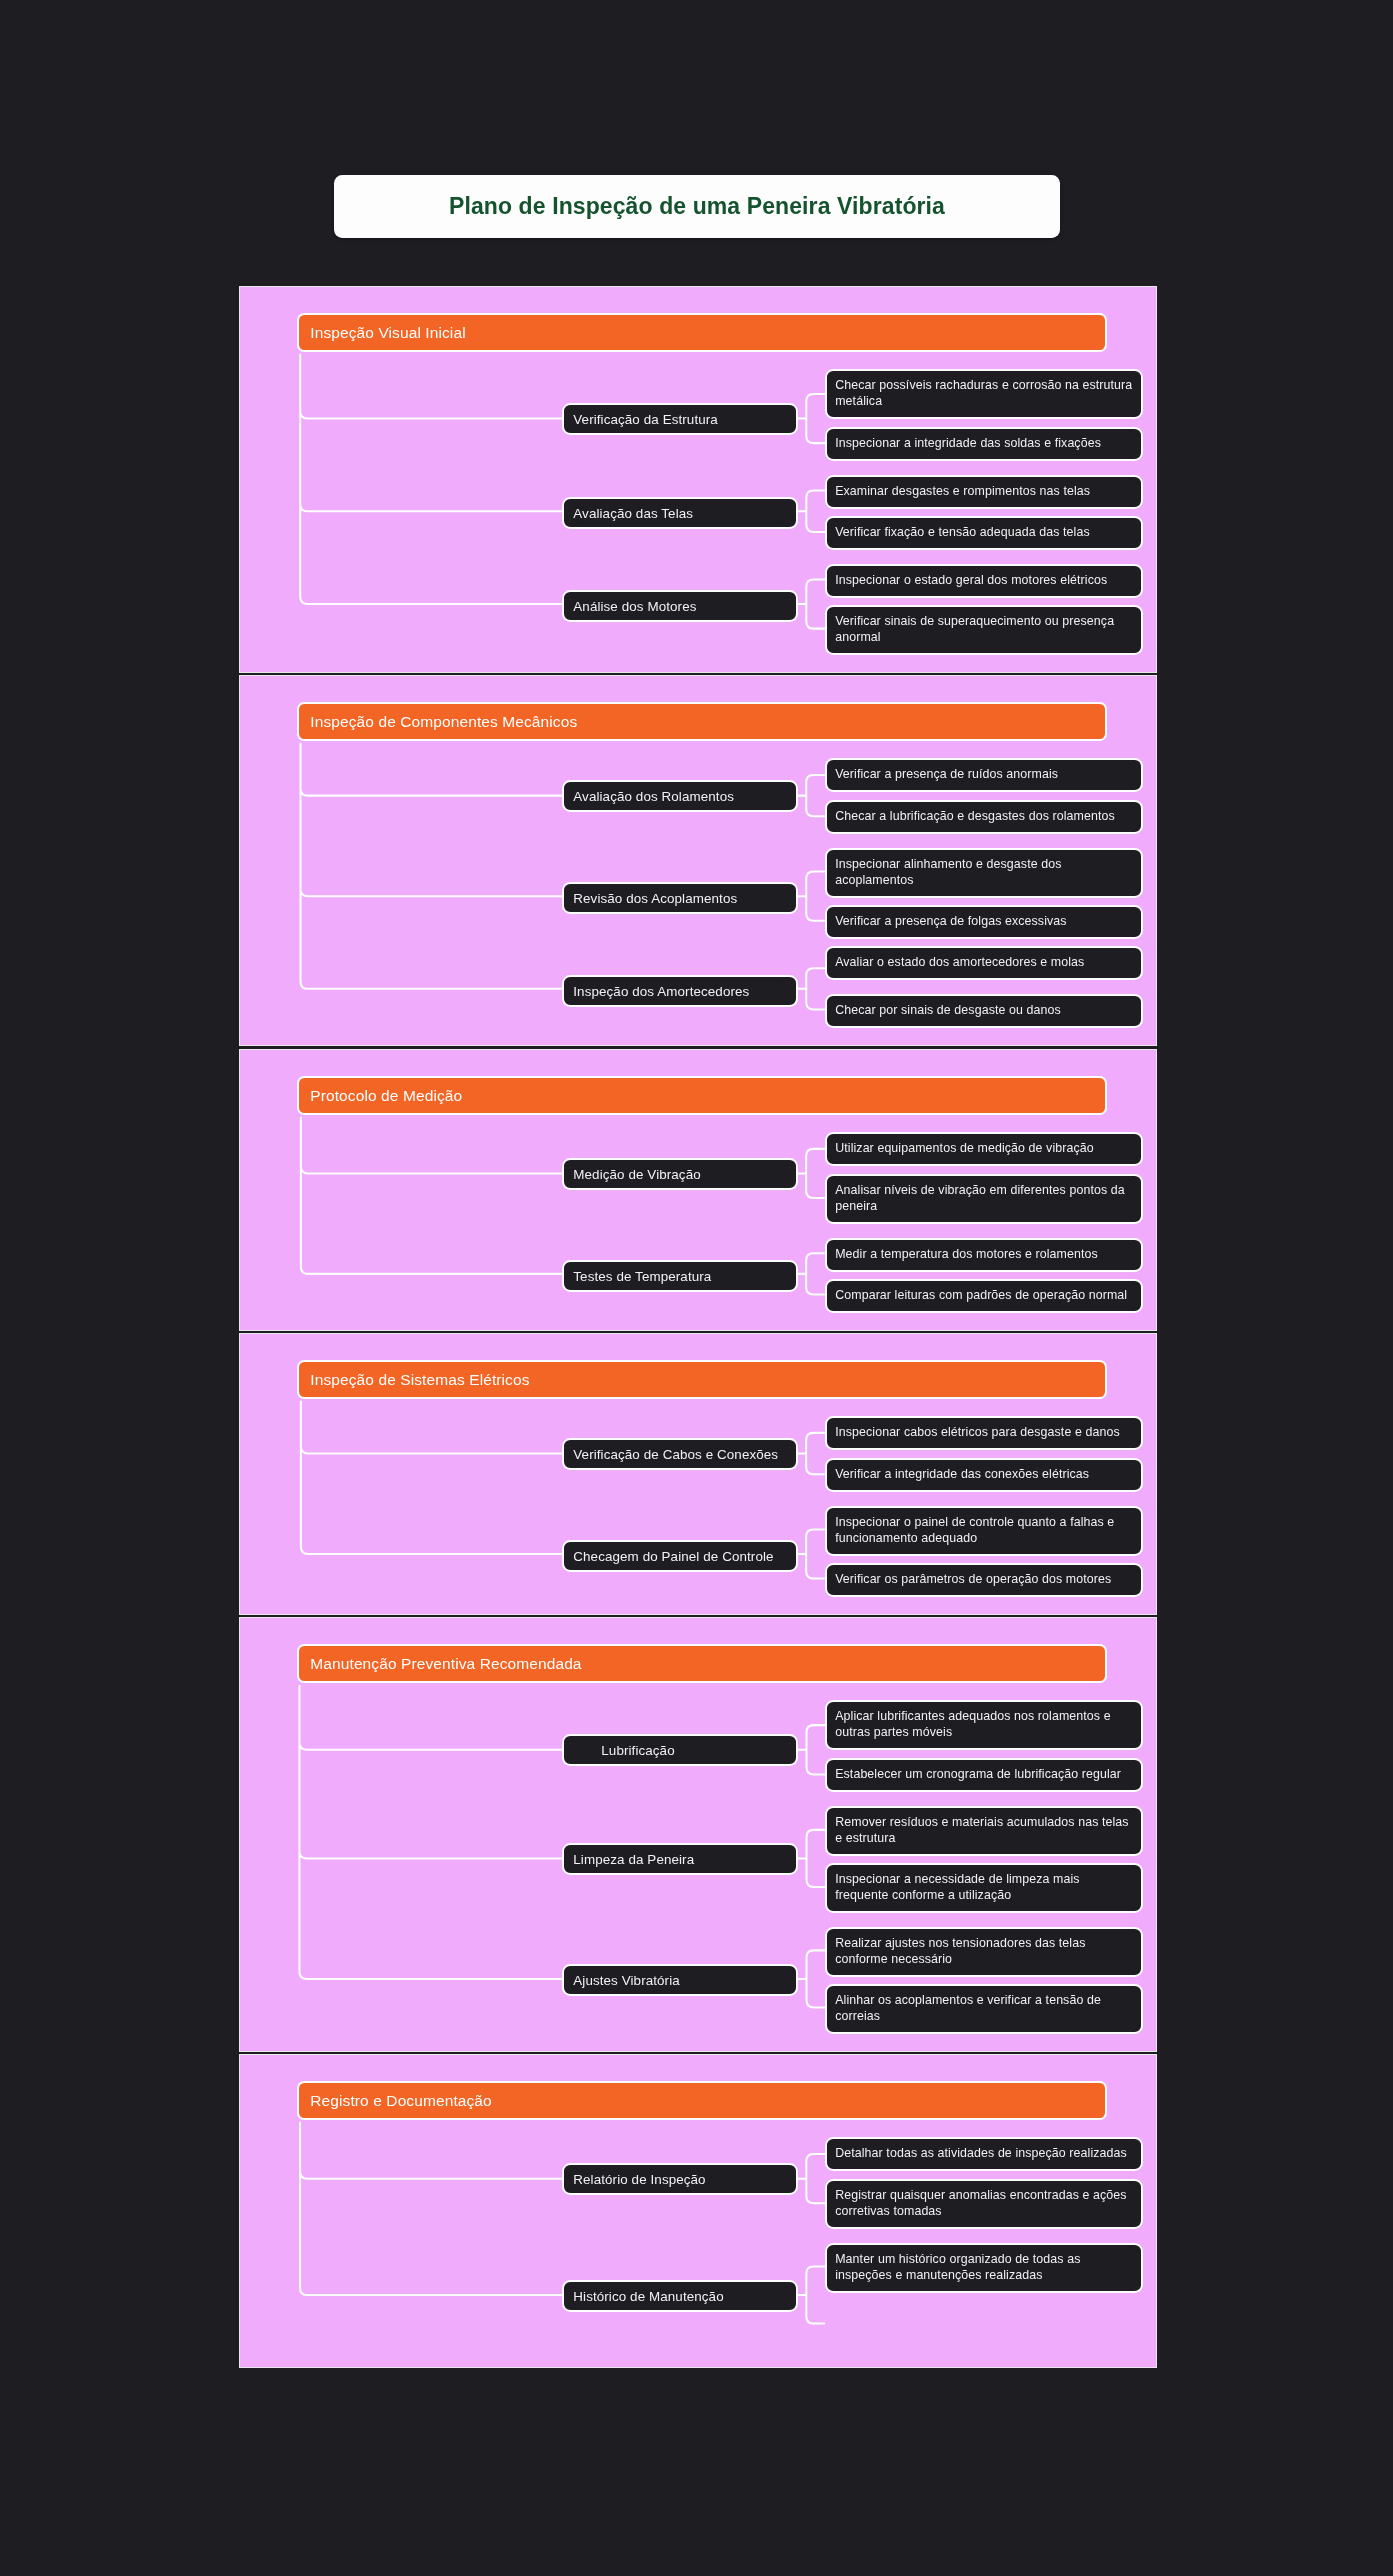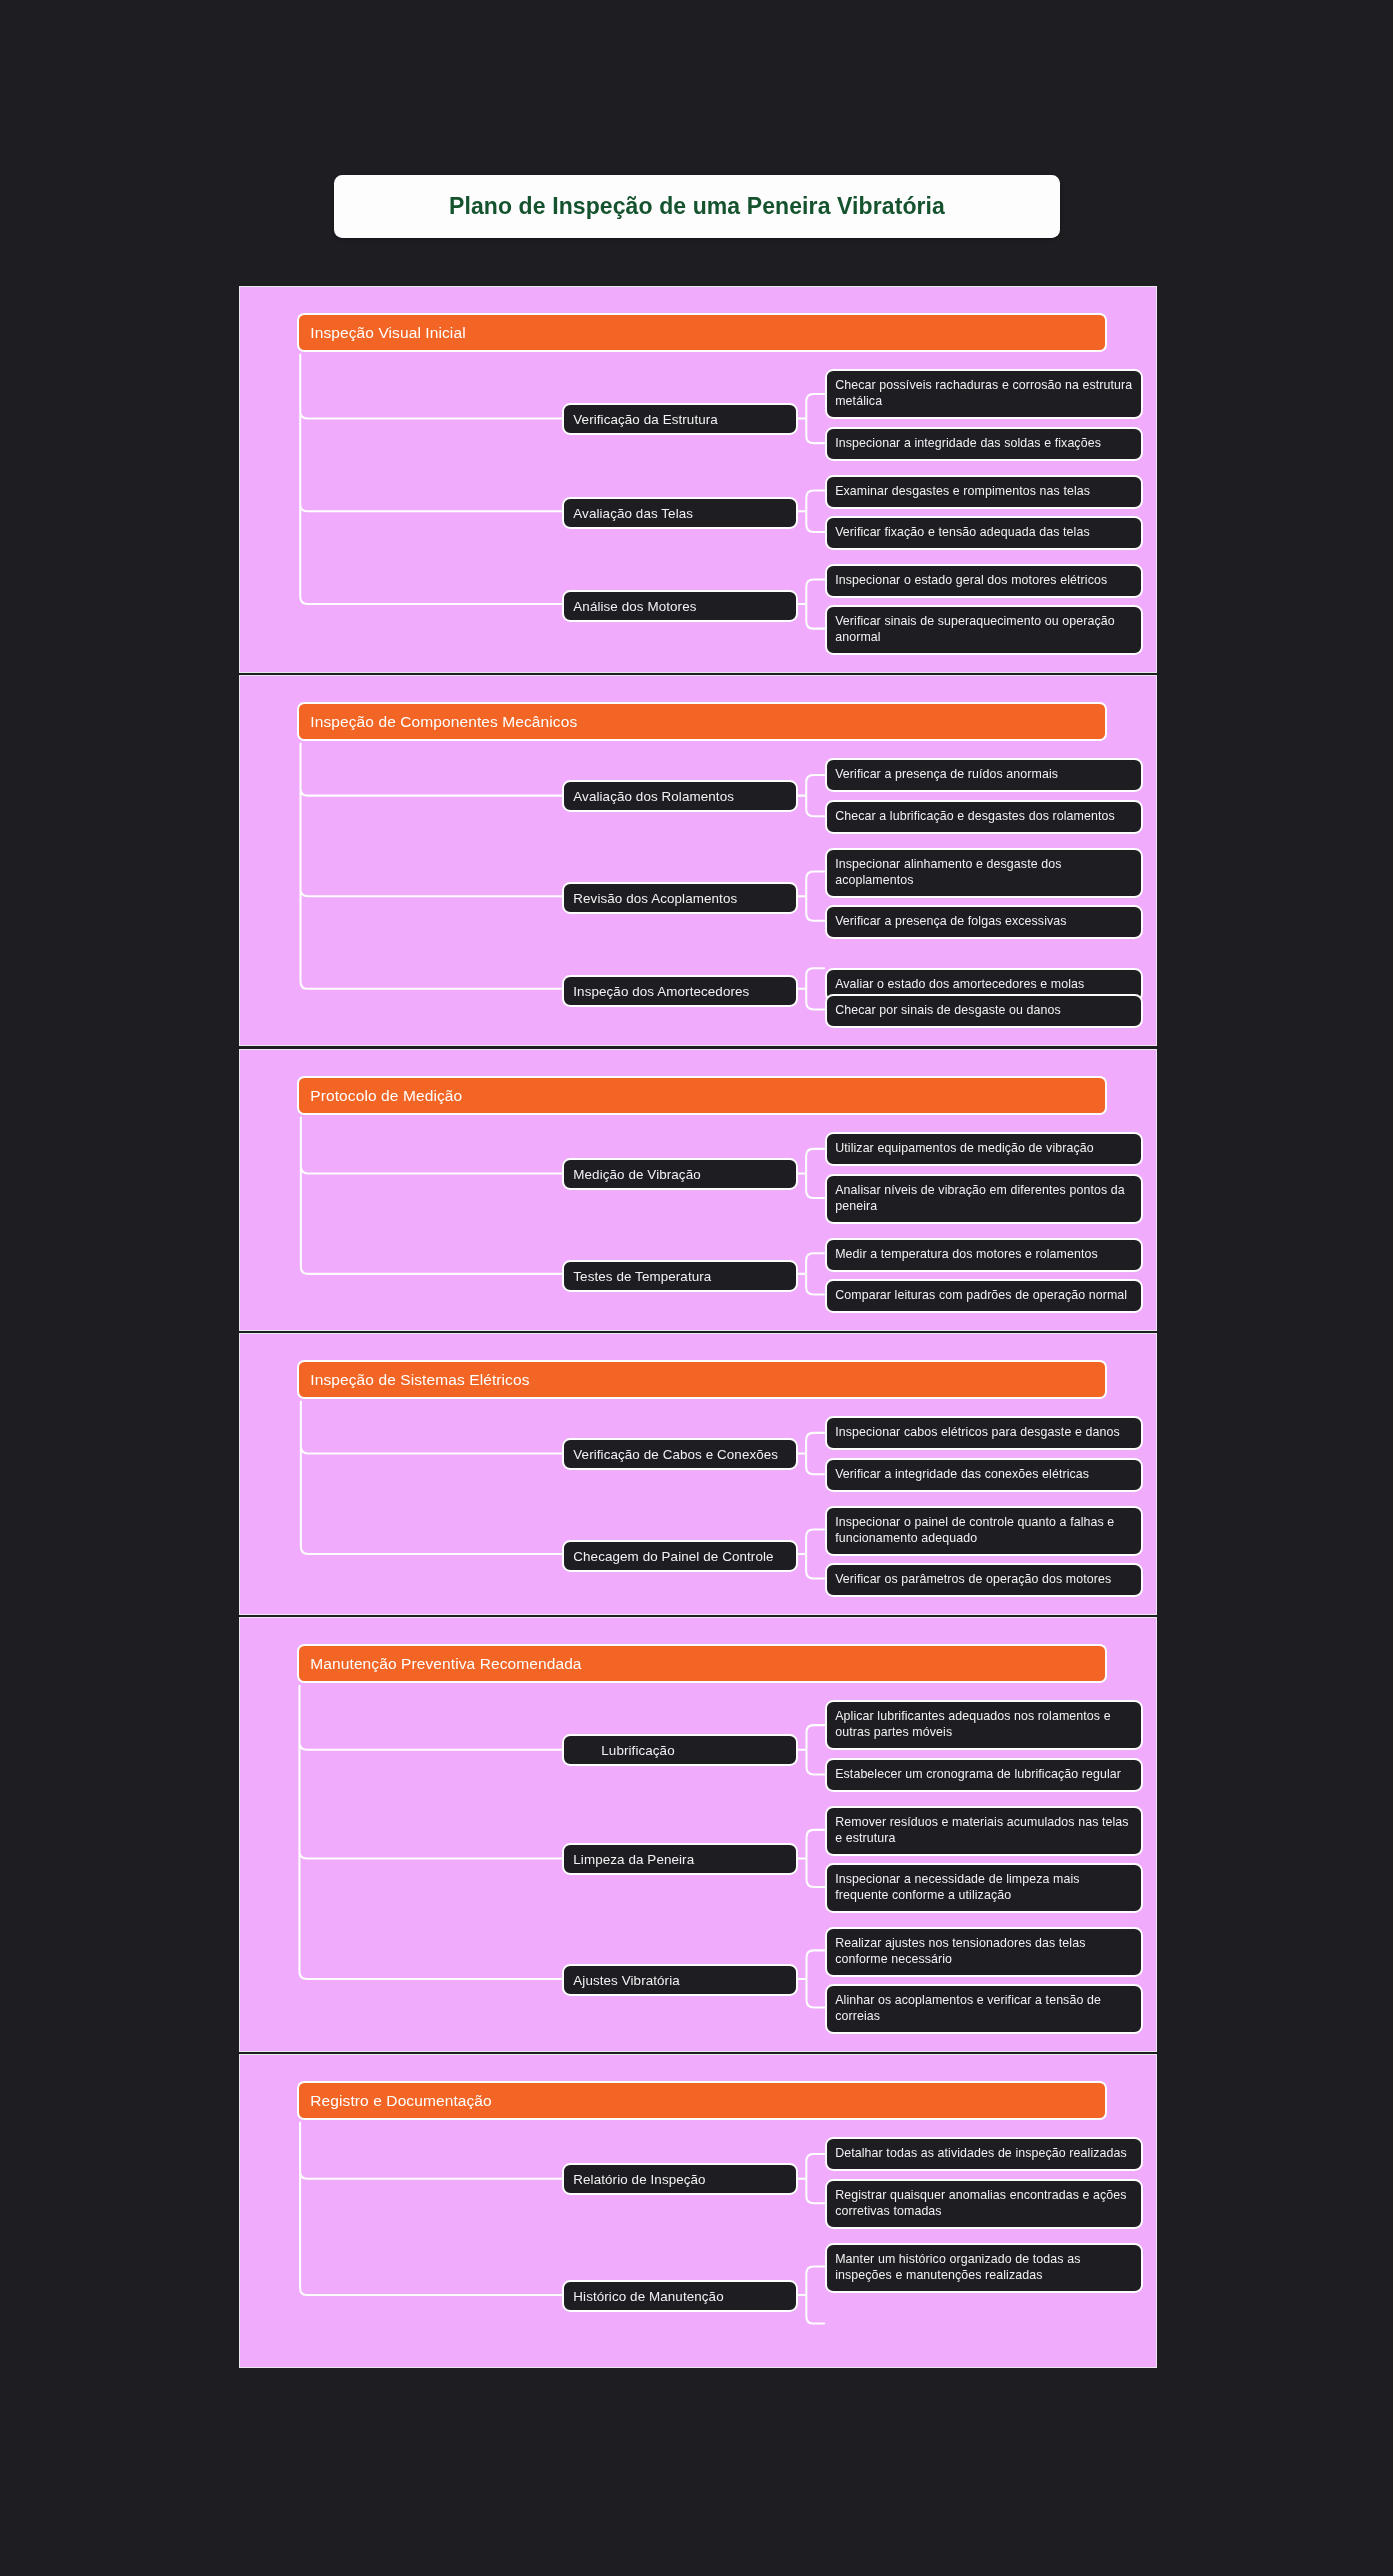--- a/index.html
+++ b/index.html
@@ -157,21 +157,21 @@
       <div class="detail-node" style="top: 229px; height: 34px;">
         <span class="dn-label">Verificar fixação e tensão adequada das telas</span>
       </div>
       <div class="cat-node" style="top: 303px;">
         <span class="cn-label">Análise dos Motores</span>
       </div>
       <div class="detail-node" style="top: 277px; height: 34px;">
         <span class="dn-label">Inspecionar o estado geral dos motores elétricos</span>
       </div>
       <div class="detail-node" style="top: 318px; height: 50px;">
-        <span class="dn-label">Verificar sinais de superaquecimento ou operação anormal</span>
+        <span class="dn-label">Verificar sinais de superaquecimento ou presença anormal</span>
       </div>
     </div>
     <div class="section" style="top: 675px; height: 371px;">
       <svg class="wires" viewBox="0 0 1781 720.9000000000001" width="918" height="371">
         <path d="M 112 132 L 112 597.2 M 112 219.7 Q 112 233.7 126 233.7 L 625 233.7 M 1083 233.7 L 1100 233.7 M 1100 207.35 L 1100 260.05 M 1100 207.35 Q 1100 193.35 1114 193.35 L 1135 193.35 M 1100 260.05 Q 1100 274.05 1114 274.05 L 1135 274.05 M 112 416.12499999999994 Q 112 430.12499999999994 126 430.12499999999994 L 625 430.12499999999994 M 1083 430.12499999999994 L 1100 430.12499999999994 M 1100 396.09999999999997 L 1100 464.15 M 1100 396.09999999999997 Q 1100 382.09999999999997 1114 382.09999999999997 L 1135 382.09999999999997 M 1100 464.15 Q 1100 478.15 1114 478.15 L 1135 478.15 M 112 597.2 Q 112 611.2 126 611.2 L 625 611.2 M 1083 611.2 L 1100 611.2 M 1100 584.85 L 1100 637.5500000000001 M 1100 584.85 Q 1100 570.85 1114 570.85 L 1135 570.85 M 1100 637.5500000000001 Q 1100 651.5500000000001 1114 651.5500000000001 L 1135 651.5500000000001"></path>
       </svg>
       <div class="group-header" style="top: 26px;">
         <span class="gh-label">Inspeção de Componentes Mecânicos</span>
       </div>
       <div class="cat-node" style="top: 104px;">
@@ -188,21 +188,21 @@
       </div>
       <div class="detail-node" style="top: 172px; height: 50px;">
         <span class="dn-label">Inspecionar alinhamento e desgaste dos acoplamentos</span>
       </div>
       <div class="detail-node" style="top: 229px; height: 34px;">
         <span class="dn-label">Verificar a presença de folgas excessivas</span>
       </div>
       <div class="cat-node" style="top: 299px;">
         <span class="cn-label">Inspeção dos Amortecedores</span>
       </div>
-      <div class="detail-node" style="top: 292px; height: 34px;">
+      <div class="detail-node" style="top: 270px; height: 34px;">
         <span class="dn-label">Avaliar o estado dos amortecedores e molas</span>
       </div>
       <div class="detail-node" style="top: 318px; height: 34px;">
         <span class="dn-label">Checar por sinais de desgaste ou danos</span>
       </div>
     </div>
     <div class="section" style="top: 1049px; height: 282px;">
       <svg class="wires" viewBox="0 0 1781 547.5" width="918" height="282">
         <path d="M 112 132 L 112 423.8 M 112 227.37499999999997 Q 112 241.37499999999997 126 241.37499999999997 L 625 241.37499999999997 M 1083 241.37499999999997 L 1100 241.37499999999997 M 1100 207.35 L 1100 275.4 M 1100 207.35 Q 1100 193.35 1114 193.35 L 1135 193.35 M 1100 275.4 Q 1100 289.4 1114 289.4 L 1135 289.4 M 112 423.8 Q 112 437.8 126 437.8 L 625 437.8 M 1083 437.8 L 1100 437.8 M 1100 411.45000000000005 L 1100 464.15000000000003 M 1100 411.45000000000005 Q 1100 397.45000000000005 1114 397.45000000000005 L 1135 397.45000000000005 M 1100 464.15000000000003 Q 1100 478.15000000000003 1114 478.15000000000003 L 1135 478.15000000000003"></path>
       </svg>

